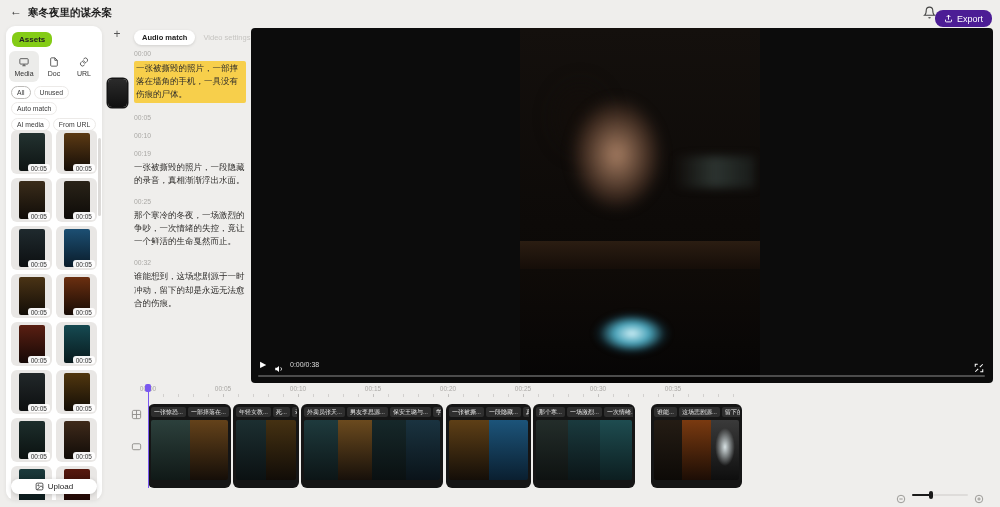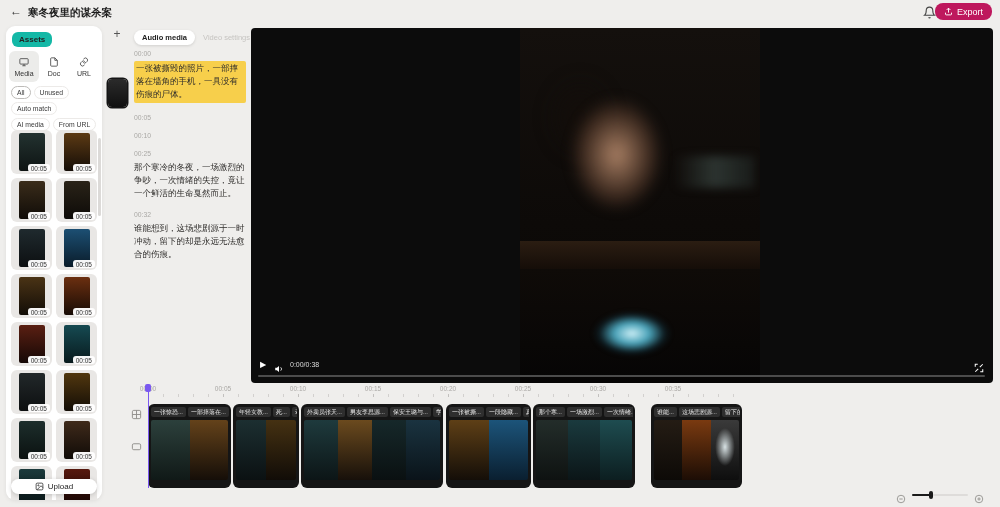--- a/index.html
+++ b/index.html
@@ -4,28 +4,28 @@
 <style>
   html,body{margin:0;padding:0}
   body{width:1000px;height:507px;position:relative;overflow:hidden;
        background:#efeeec;font-family:"Liberation Sans",sans-serif;color:#222}
 
   
   .topbar{position:absolute;top:0;left:0;right:0;height:24px}
   .back{position:absolute;left:10px;top:4px;font-size:12px;color:#333;cursor:pointer}
   .title{position:absolute;left:28px;top:6px;font-size:10.5px;font-weight:bold;color:#1d1d1d}
   .bell{position:absolute;right:64px;top:5px;width:13px;height:13px;color:#444}
-  .export-btn{position:absolute;right:8px;top:3px;height:17px;background:#be185d;color:#fff;
+  .export-btn{position:absolute;right:8px;top:10px;height:17px;background:#4c1d95;color:#fff;
       border-radius:8px;display:flex;align-items:center;gap:4px;padding:0 9px;font-size:9px;cursor:pointer}
   .export-btn svg{width:9px;height:9px}
 
   
   .sidebar{position:absolute;left:6px;top:26px;width:96px;height:474px;background:#fff;
       border-radius:9px;box-shadow:0 1px 4px rgba(0,0,0,.07)}
-  .assets-pill{position:absolute;left:6px;top:6px;background:#14b8a6;border-radius:6px;
+  .assets-pill{position:absolute;left:6px;top:6px;background:#84cc16;border-radius:6px;
       padding:3px 7px;font-size:8px;font-weight:bold;color:#222}
   .asset-tabs{position:absolute;left:3px;top:25px;right:3px;height:31px;display:flex}
   .asset-tab{flex:1;display:flex;flex-direction:column;align-items:center;justify-content:center;
       gap:2px;border-radius:6px;font-size:7px;color:#333;cursor:pointer}
   .asset-tab.active{background:#ececea}
   .asset-tab svg{width:10px;height:10px;color:#444}
   .filters{position:absolute;left:5px;top:60px;right:3px;display:flex;flex-wrap:wrap;gap:3px}
   .filter-pill{font-size:6.8px;color:#3a3a3a;border:1px solid #eceae8;background:#fff;
       border-radius:8px;padding:2px 5px;white-space:nowrap;cursor:pointer}
   .filter-pill.active{border-color:#bdbbb8}
@@ -232,33 +232,37 @@
         <path d="M21 15l-5-5L5 21"></path>
       </svg>
     <span>Upload</span>
   </div>
 </div>
 
 <div class="scene-add">+</div>
 <div class="scene-thumb"></div>
 
 <div class="script-tabs">
-  <span class="script-tab-active">Audio media</span>
+  <span class="script-tab-active">Audio match</span>
   <span class="script-tab-idle">Video settings</span>
 </div>
 <div class="script-list" id="script-list">
     <div class="entry">
       <div class="entry-time">00:00</div>
       <div class="entry-text hl">一张被撕毁的照片，一部摔落在墙角的手机，一具没有伤痕的尸体。</div>
     </div>
     <div class="entry">
       <div class="entry-time">00:05</div>
     </div>
     <div class="entry">
       <div class="entry-time">00:10</div>
+    </div>
+    <div class="entry">
+      <div class="entry-time">00:19</div>
+      <div class="entry-text">一张被撕毁的照片，一段隐藏的录音，真相渐渐浮出水面。</div>
     </div>
     <div class="entry">
       <div class="entry-time">00:25</div>
       <div class="entry-text">那个寒冷的冬夜，一场激烈的争吵，一次情绪的失控，竟让一个鲜活的生命戛然而止。</div>
     </div>
     <div class="entry">
       <div class="entry-time">00:32</div>
       <div class="entry-text">谁能想到，这场悲剧源于一时冲动，留下的却是永远无法愈合的伤痕。</div>
     </div>
   </div>

